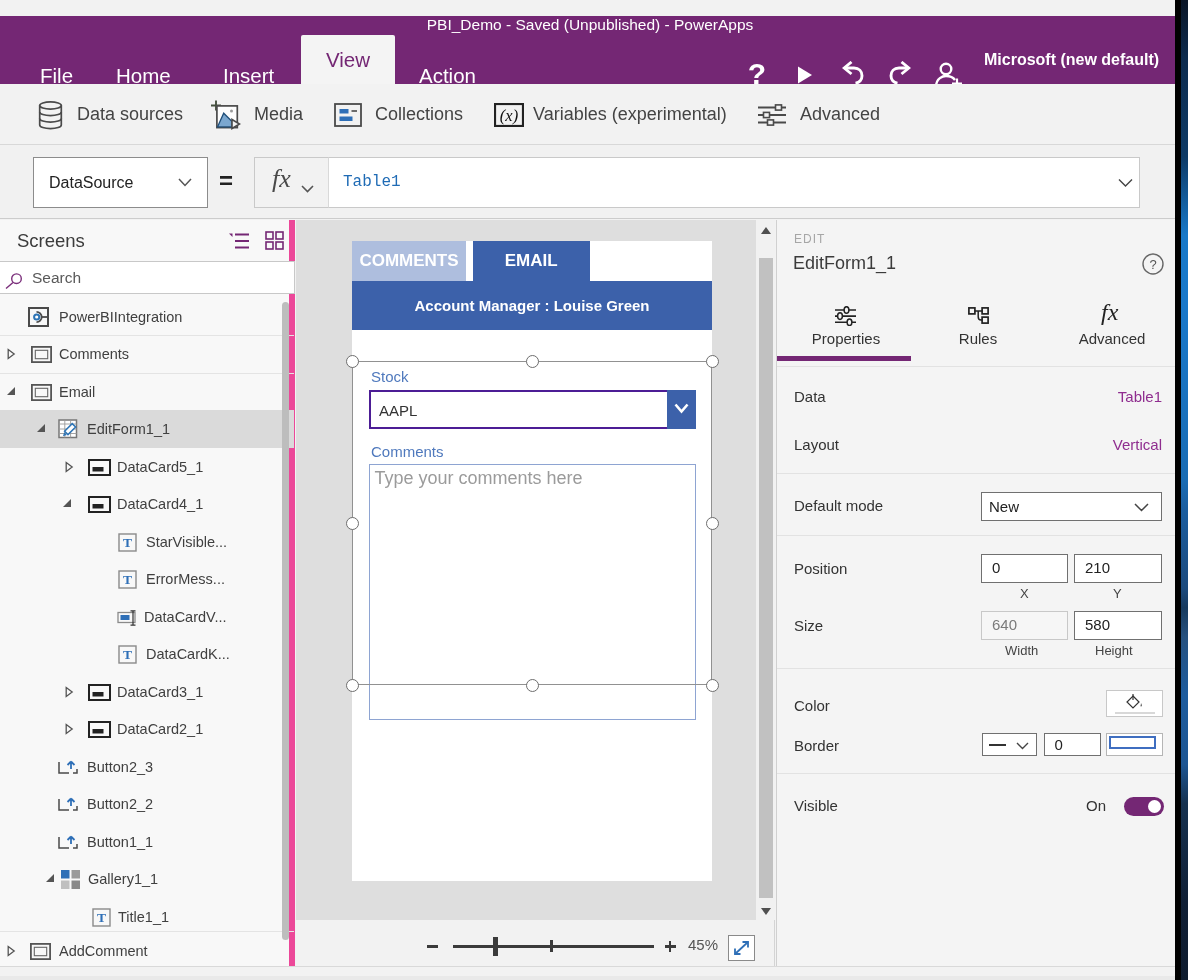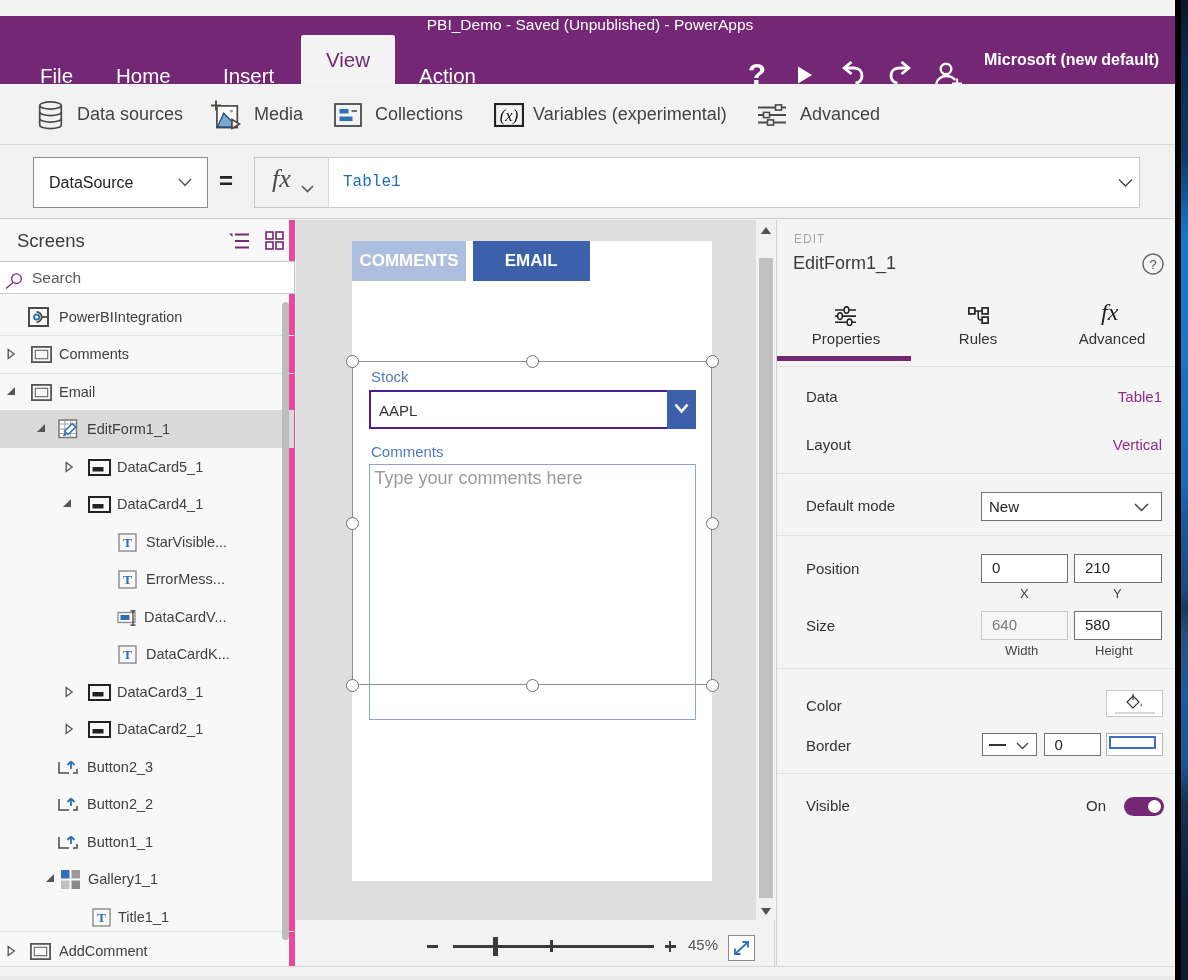--- a/index.html
+++ b/index.html
@@ -40,21 +40,21 @@
 
   
   #canvas { position:absolute; left:296px; top:220px; width:479px; height:700px; background:#dedede; }
   #app { position:absolute; left:56px; top:21px; width:360px; height:640px; background:#fff; }
   #zoombar { position:absolute; left:296px; top:920px; width:479px; height:46px; background:#f2f2f2; border-right:1px solid #d4d4d4; }
   #cscroll { position:absolute; left:756px; top:220px; width:19px; height:700px; background:#f1f1f1; }
 
   
   #rpanel { position:absolute; left:776px; top:220px; width:399px; height:746px; background:#f4f4f4; border-left:1px solid #d0d0d0; }
   .rsep { position:absolute; left:0; width:399px; height:1px; background:#e2e2e2; }
-  .rlabel { position:absolute; left:17px; font-size:15px; color:#333;margin-left:12px; }
+  .rlabel { position:absolute; left:17px; font-size:15px; color:#333; }
   .rlink { position:absolute; right:13px; font-size:15px; color:#8f2d8f; }
   .rinput { position:absolute; background:#fff; border:1px solid #707070; font-size:15px; color:#222; padding-left:10px; }
   .selh { position:absolute; width:13px; height:13px; border-radius:50%; background:#fff; border:1.5px solid #6e6e6e; }
 
   
   #bstrip { position:absolute; left:0; top:966px; width:1175px; height:14px; background:#f2f2f2; border-top:1px solid #d9d9d9; }
 
   
   #redge-black { position:absolute; left:1175px; top:0; width:6px; height:980px; background:#020202; }
   #redge-blue { position:absolute; left:1181px; top:0; width:7px; height:980px;
@@ -335,20 +335,21 @@
     </svg>
     <span class="txt" style="left:59px;">AddComment</span>
   </div>
   <div id="lscroll"></div>
 </div>
 
 <div id="canvas">
   <div id="app">
     <div style="position:absolute; left:0; top:0; width:114px; height:40px; background:#aebede; color:#fff; font-weight:bold; font-size:17px; text-align:center; line-height:40px;">COMMENTS</div>
     <div style="position:absolute; left:120.6px; top:0; width:117px; height:40px; background:#3c61aa; color:#fff; font-weight:bold; font-size:17px; text-align:center; line-height:40px;">EMAIL</div>
+    <div style="position:absolute; left:0; top:40px; width:360px; height:49px; background:#3c61aa; color:#fff; font-weight:bold; font-size:15px; text-align:center; line-height:49px;">Account Manager : Louise Green</div>
     <div style="position:absolute; left:19px; top:127px; font-size:15px; color:#4f79bd;">Stock</div>
     <div style="position:absolute; left:17px; top:149px; width:326.5px; height:39px; background:#fff; border:2px solid #4c1d95;">
       <span style="position:absolute; left:8px; top:0; line-height:37px; font-size:15px; color:#333;">AAPL</span>
       <div style="position:absolute; right:-2px; top:-2px; width:29px; height:39px; background:#3c61aa;">
         <svg style="position:absolute; left:7px; top:13px;" width="15" height="11" viewBox="0 0 15 11">
             <path d="M1.5 1.5 L7.5 8.5 L13.5 1.5" fill="none" stroke="#fff" stroke-width="2.6"></path>
           </svg>
       </div>
     </div>
     <div style="position:absolute; left:19px; top:202px; font-size:15px; color:#4f79bd;">Comments</div>

